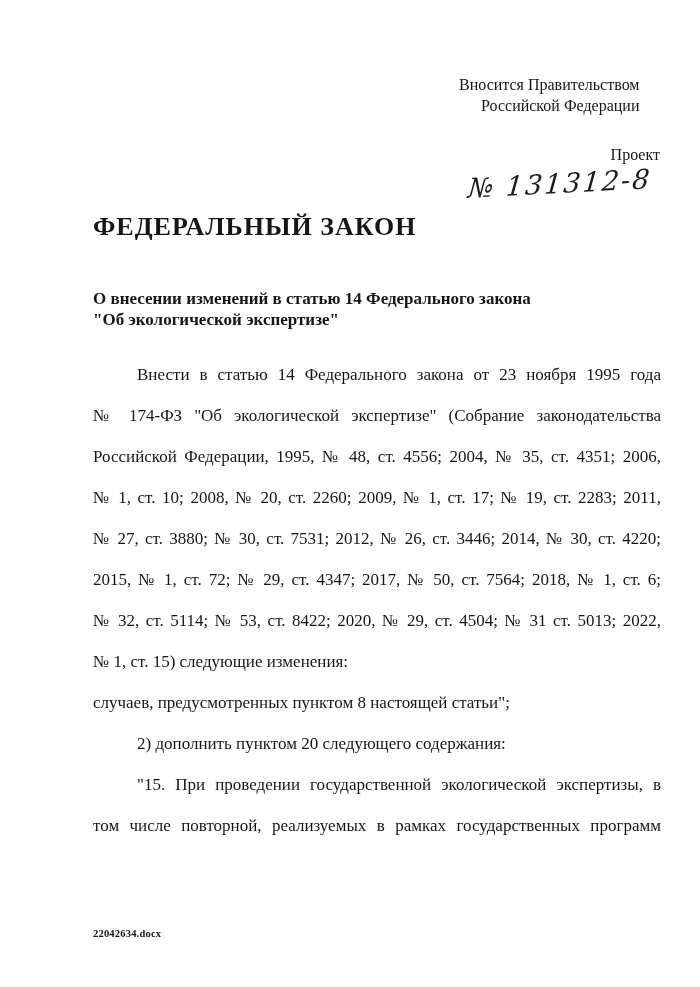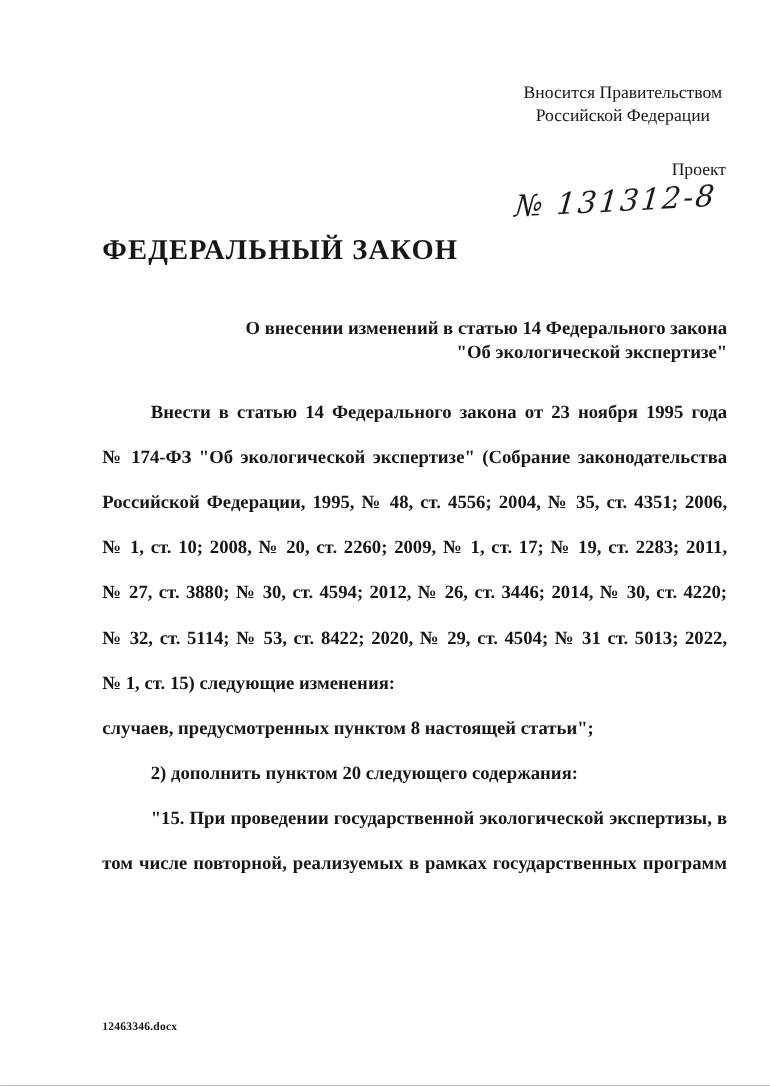--- a/index.html
+++ b/index.html
@@ -13,25 +13,25 @@
     height: 987px;
     margin: 0 auto;
     background: #ffffff;
     color: #161616;
     font-family: "Liberation Serif", "DejaVu Serif", serif;
     overflow: hidden;
     box-shadow: 0 0 6px rgba(0,0,0,.35);
   }
   .submitted-by {
     position: absolute;
-    left: 476px;
+    left: 459px;
     top: 74px;
     font-size: 16px;
     line-height: 21px;
-    text-align: center;
+    text-align: right;
     white-space: nowrap;
   }
   .draft-label {
     position: absolute;
     right: 40px;
     top: 146px;
     font-size: 16px;
     text-align: left;
   }
   .bill-number {
@@ -56,38 +56,37 @@
     font-size: 26px;
     font-weight: bold;
     letter-spacing: 1px;
     white-space: nowrap;
   }
   .doc-subtitle {
     position: absolute;
     left: 93px;
     top: 288px;
     width: 568px;
-    text-align: right;
+    text-align: left;
     font-size: 17px;
     font-weight: bold;
     line-height: 21px;
   }
   .doc-body {
     position: absolute;
     left: 93px;
     top: 354px;
     width: 568px;
     font-size: 17px;
   }
   .line {
     height: 41px;
     line-height: 41px;
     white-space: nowrap;
     overflow: visible;
-    font-weight: bold;
   }
   .jline {
     white-space: normal;
     text-align: justify;
     text-align-last: justify;
   }
   .indent {
     text-indent: 44px;
   }
   .doc-footer {
@@ -118,24 +117,25 @@
   <div class="doc-subtitle">
     <div>О внесении изменений в статью 14 Федерального закона</div>
     <div>"Об экологической экспертизе"</div>
   </div>
 
   <div class="doc-body">
       <div class="line jline indent">Внести в статью 14 Федерального закона от 23 ноября 1995 года</div>
       <div class="line jline">№ 174-ФЗ "Об экологической экспертизе" (Собрание законодательства</div>
       <div class="line jline">Российской Федерации, 1995, № 48, ст. 4556; 2004, № 35, ст. 4351; 2006,</div>
       <div class="line jline">№ 1, ст. 10; 2008, № 20, ст. 2260; 2009, № 1, ст. 17; № 19, ст. 2283; 2011,</div>
-      <div class="line jline">№ 27, ст. 3880; № 30, ст. 4594; 2012, № 26, ст. 3446; 2014, № 30, ст. 4220;</div>
+      <div class="line jline">№ 27, ст. 3880; № 30, ст. 7531; 2012, № 26, ст. 3446; 2014, № 30, ст. 4220;</div>
+      <div class="line jline">2015, № 1, ст. 72; № 29, ст. 4347; 2017, № 50, ст. 7564; 2018, № 1, ст. 6;</div>
       <div class="line jline">№ 32, ст. 5114; № 53, ст. 8422; 2020, № 29, ст. 4504; № 31 ст. 5013; 2022,</div>
       <div class="line">№ 1, ст. 15) следующие изменения:</div>
       <div class="line">случаев, предусмотренных пунктом 8 настоящей статьи";</div>
       <div class="line indent">2) дополнить пунктом 20 следующего содержания:</div>
       <div class="line jline indent">"15. При проведении государственной экологической экспертизы, в</div>
       <div class="line jline">том числе повторной, реализуемых в рамках государственных программ</div>
     </div>
 
-  <div class="doc-footer">12463346.docx</div>
+  <div class="doc-footer">22042634.docx</div>
 
 </div>
 
 </body></html>

